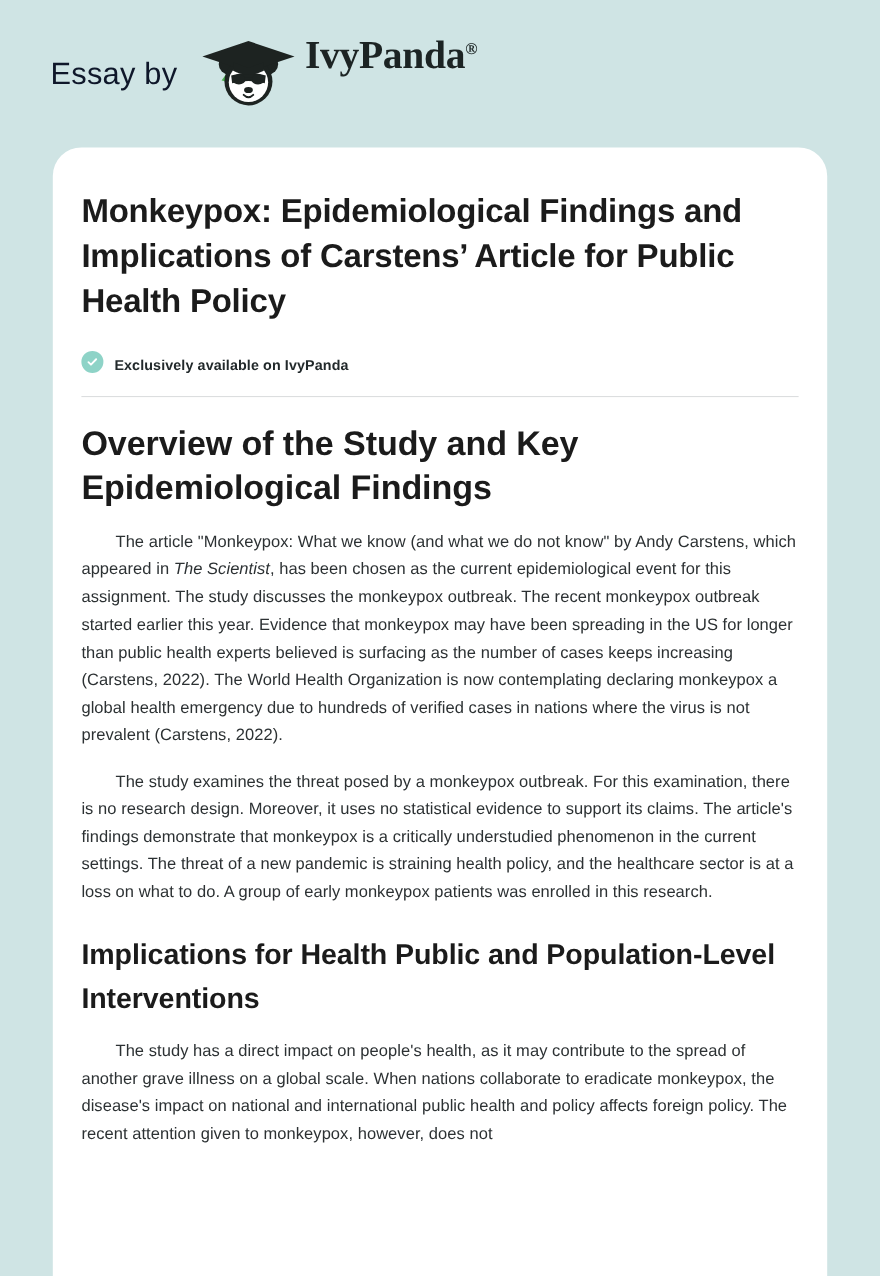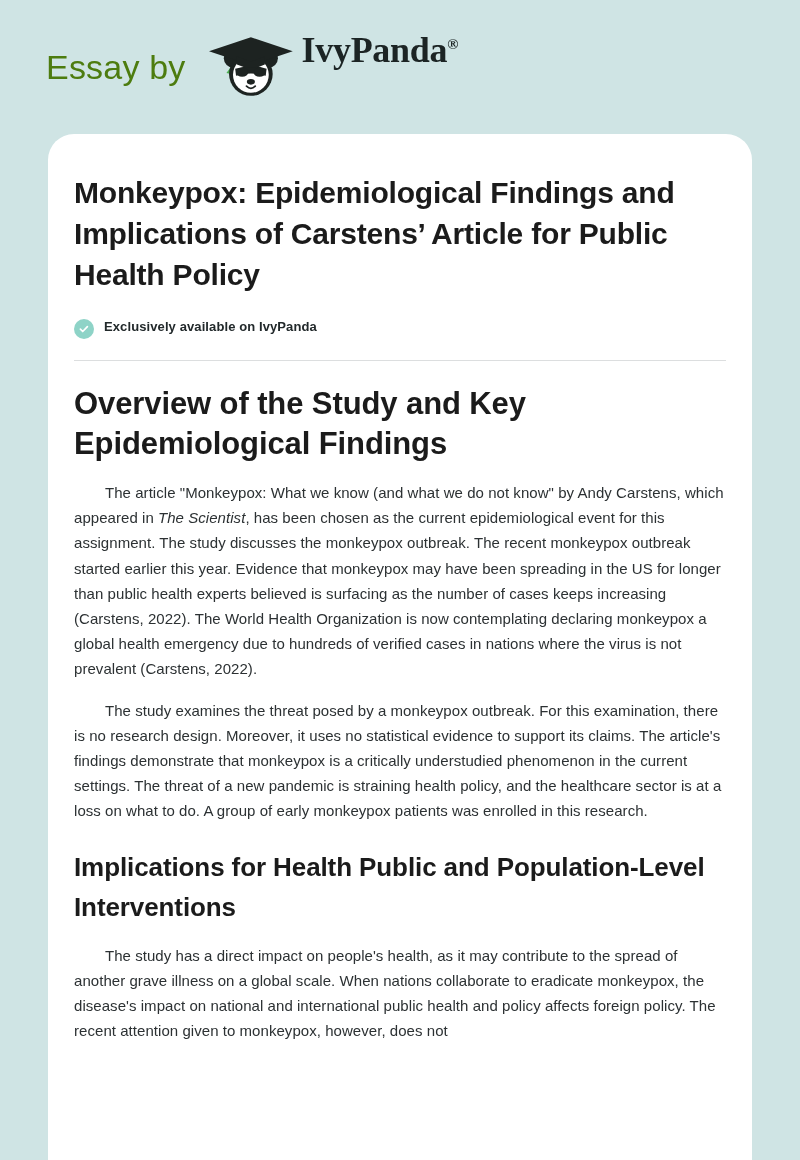--- a/index.html
+++ b/index.html
@@ -17,23 +17,23 @@
 
   
   .brand-bar {
     height: 134px;
     display: flex;
     align-items: center;
     padding-left: 46px;
     box-sizing: border-box;
   }
   .brand-essay-by {
-    font-size: 34px;
+    font-size: 28px;
     font-weight: 400;
-    color: #4d7c0f;
+    color: #0f172a;
     letter-spacing: 0.2px;
     line-height: 1;
   }
   .brand-logo-group {
     display: flex;
     align-items: flex-start;
     margin-left: 16px;
   }
   .panda-mark {
     width: 96px;
@@ -75,21 +75,21 @@
     line-height: 41px;
     font-weight: 700;
     color: #1b1b1b;
     margin: 0;
     letter-spacing: -0.2px;
     font-stretch: condensed;
   }
 
   .exclusive-row {
     display: flex;
-    align-items: flex-start;
+    align-items: flex-end;
     margin-top: 24px;
   }
   .check-badge {
     width: 20px;
     height: 20px;
     border-radius: 50%;
     background: #8ed3c7;
     display: flex;
     align-items: center;
     justify-content: center;

